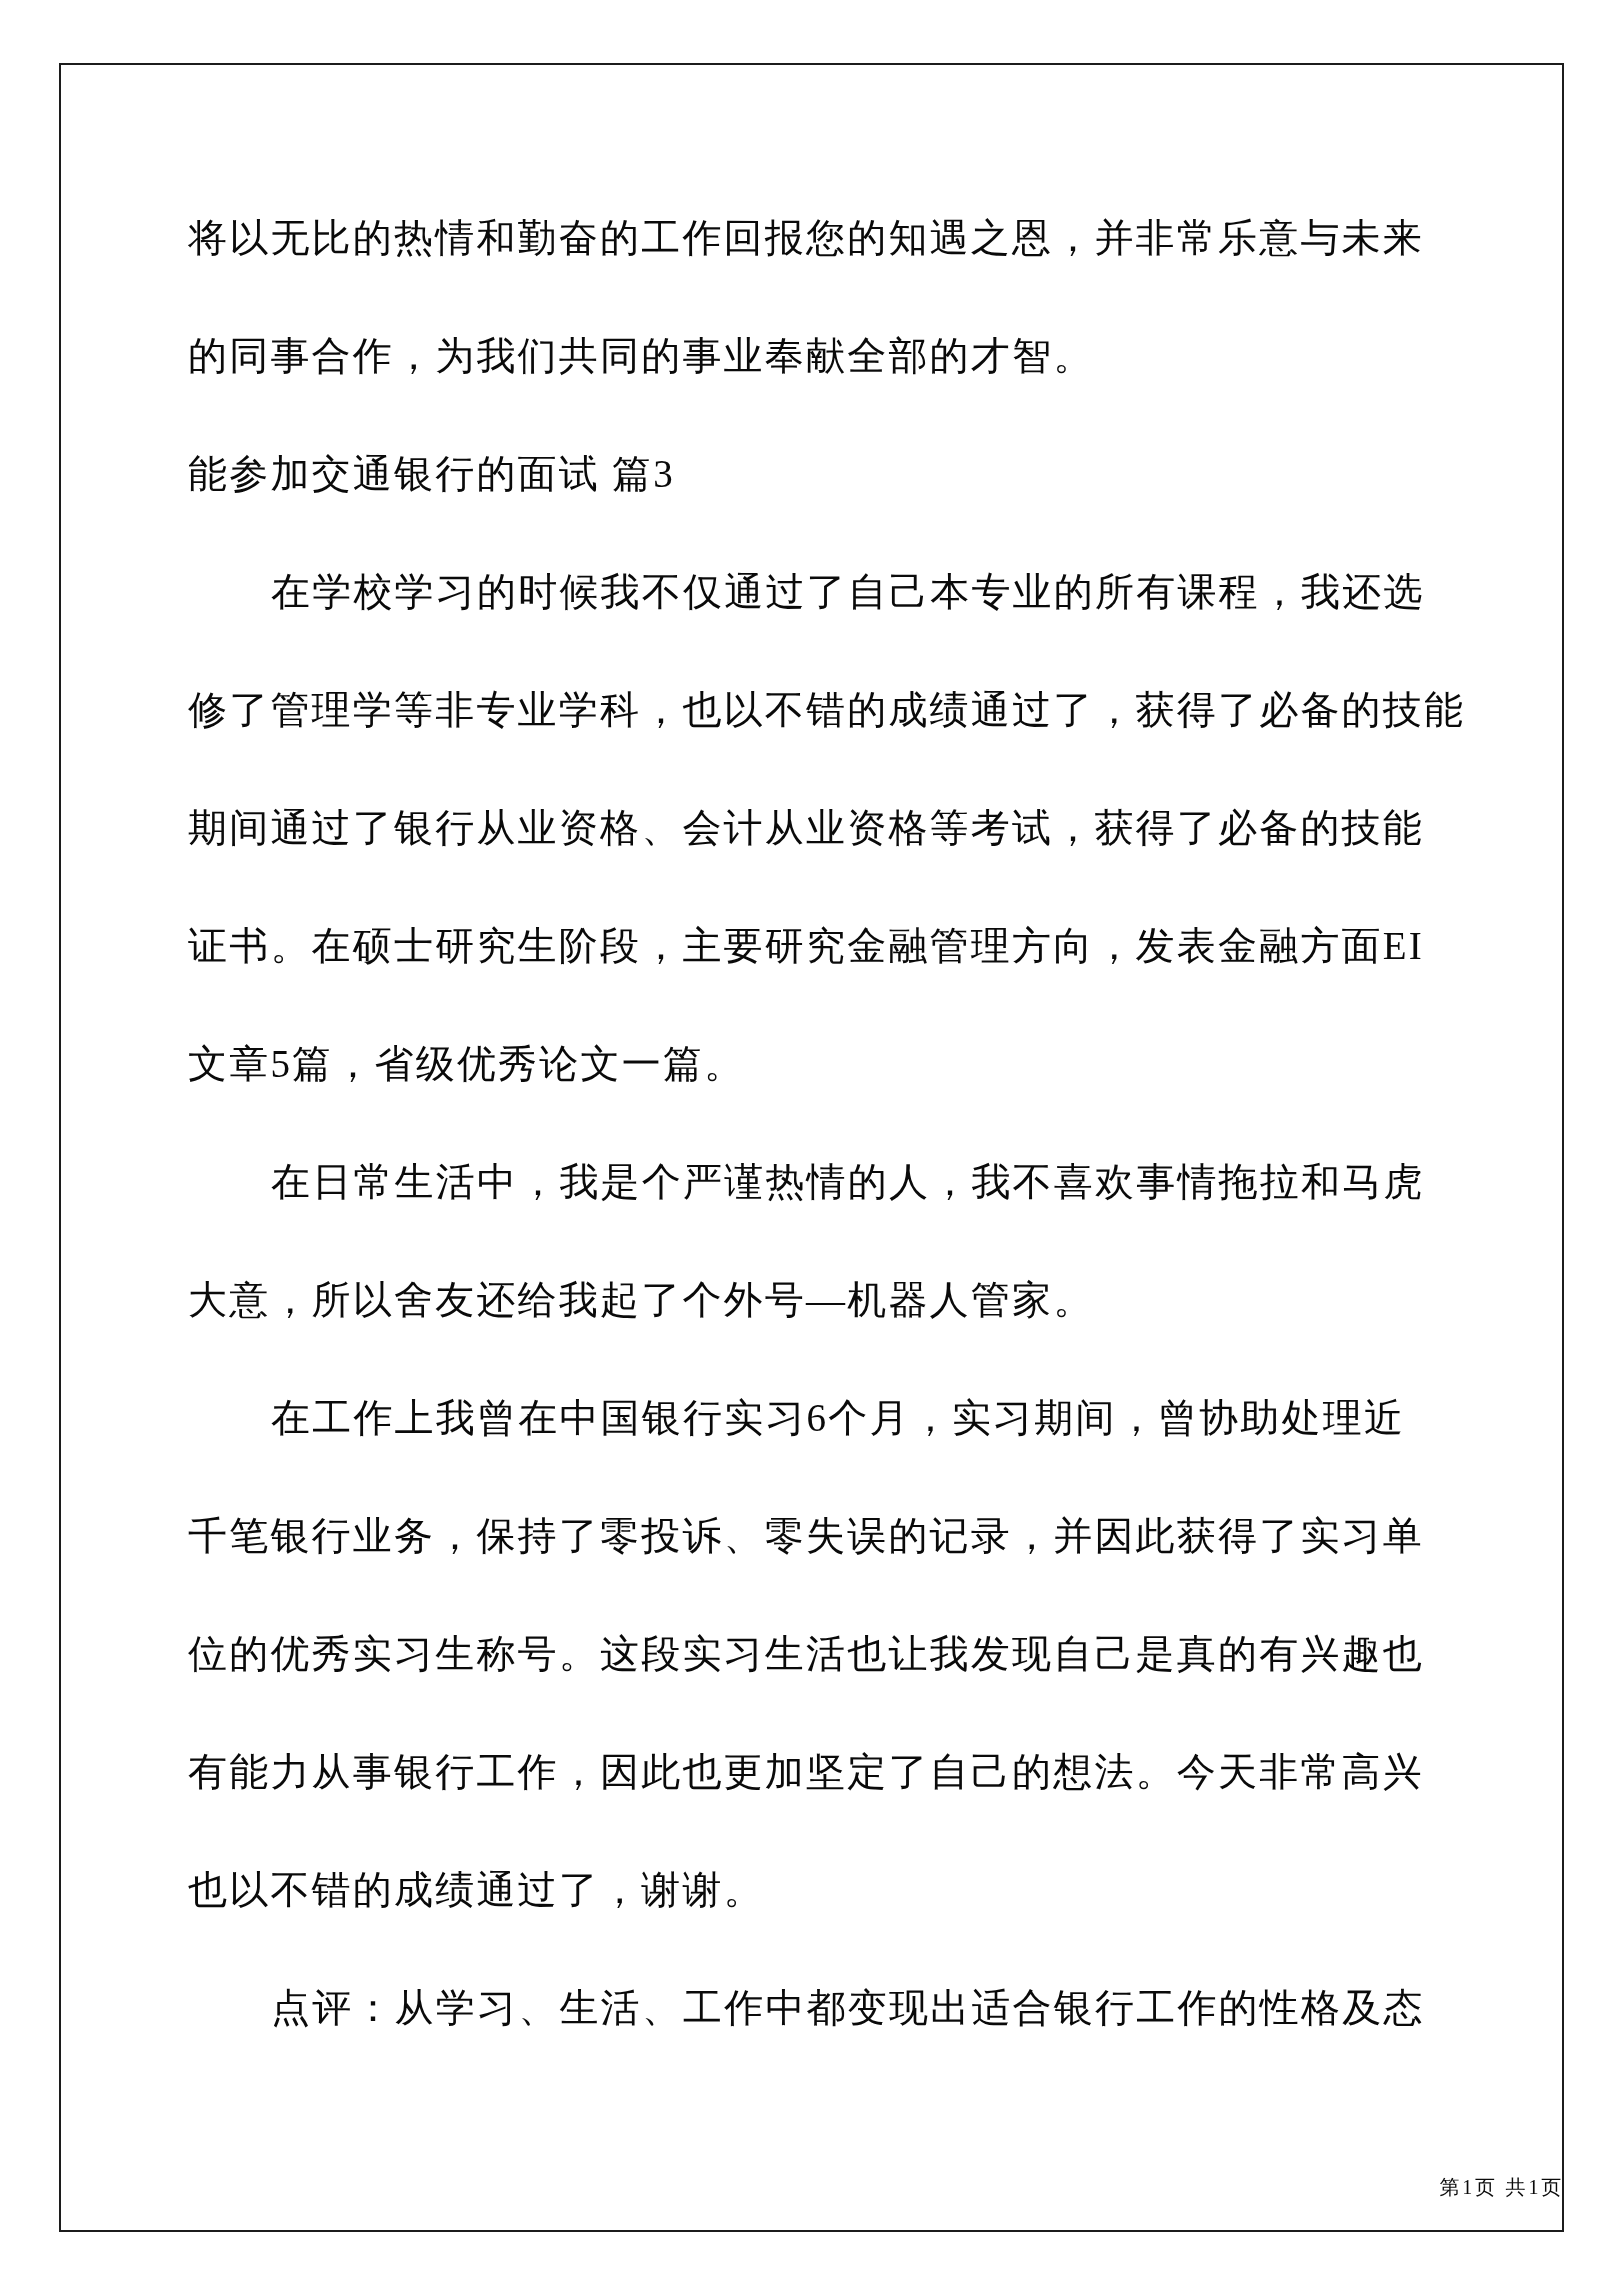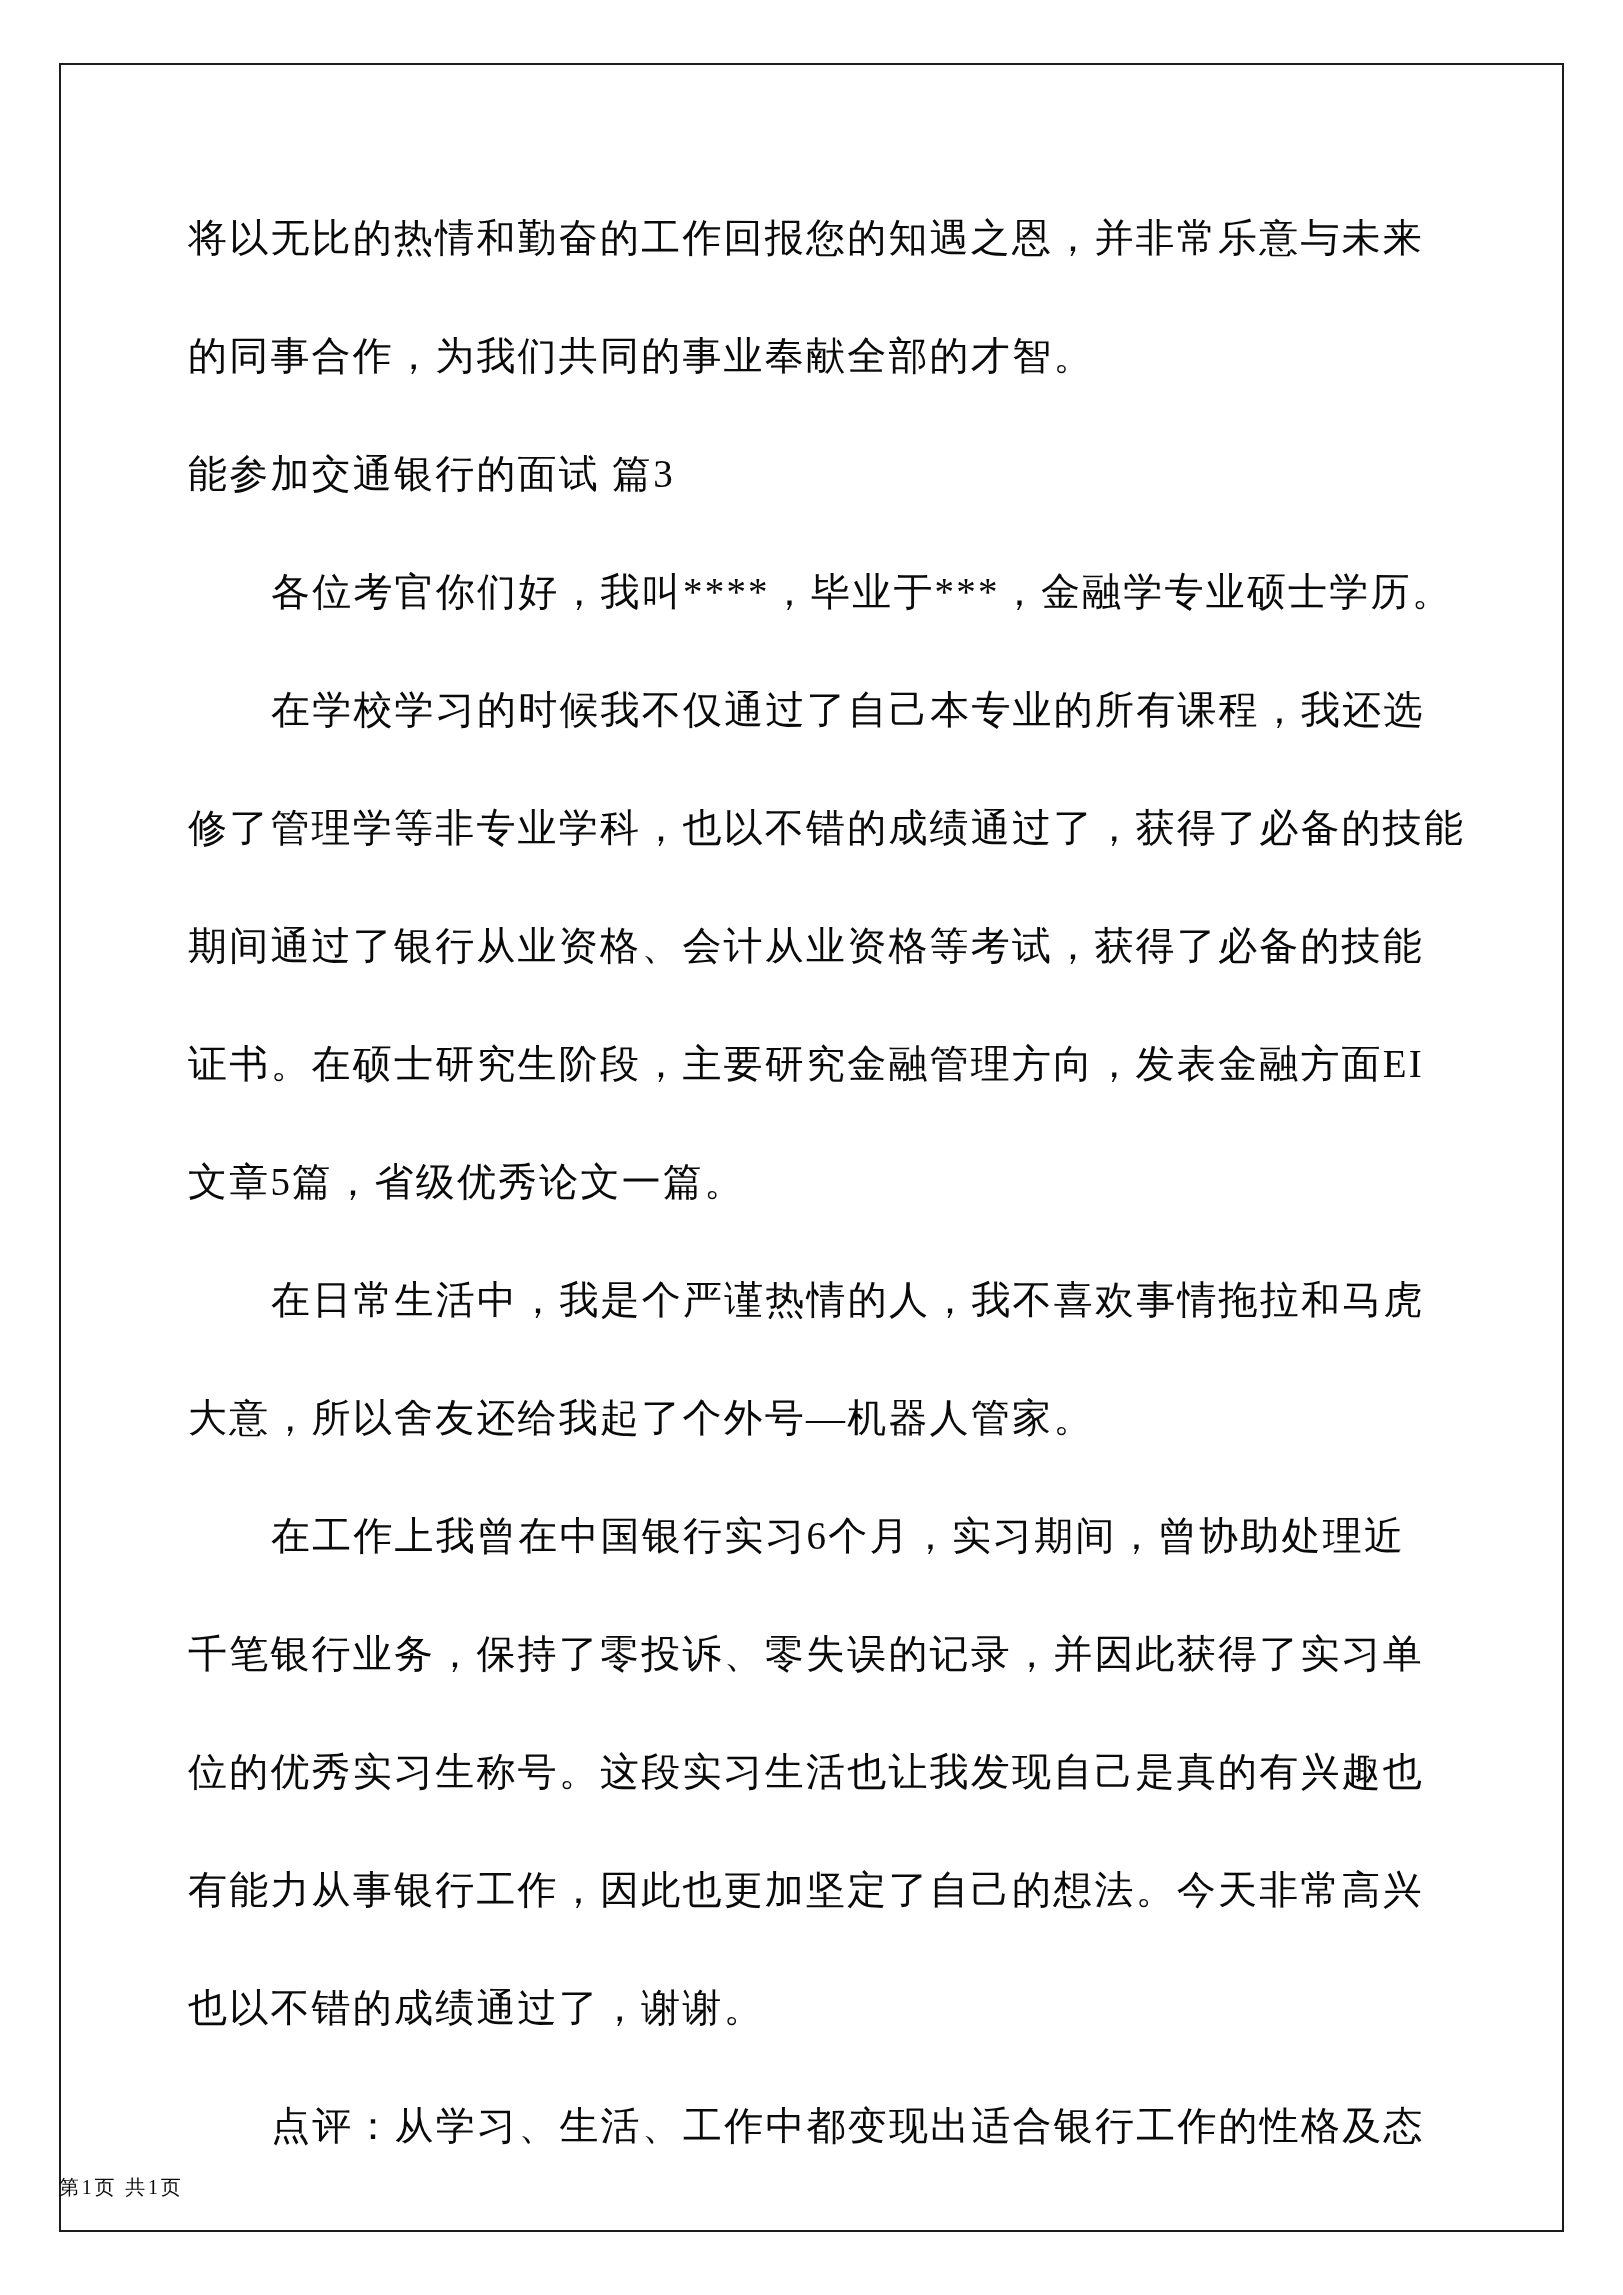--- a/index.html
+++ b/index.html
@@ -40,36 +40,35 @@
     color: #0a0a0a;
   }
   .line.indent {
     padding-left: 83px;
   }
   .footer {
     position: absolute;
     left: 59px;
     width: 1505px;
     top: 2174px;
-    text-align: left;
+    text-align: right;
     font-size: 20px;
     letter-spacing: 2.8px;
     color: #0a0a0a;
   }
 </style>
 </head>
 <body>
 
 <div class="page">
   <div class="page-border"></div>
   <div class="content">
       <div class="line">将以无比的热情和勤奋的工作回报您的知遇之恩，并非常乐意与未来</div>
       <div class="line">的同事合作，为我们共同的事业奉献全部的才智。</div>
       <div class="line">能参加交通银行的面试 篇3</div>
-      <div class="line indent">各位考官你们好，我叫****，毕业于***，金融学专业硕士学历。</div>
       <div class="line indent">在学校学习的时候我不仅通过了自己本专业的所有课程，我还选</div>
       <div class="line">修了管理学等非专业学科，也以不错的成绩通过了，获得了必备的技能</div>
       <div class="line">期间通过了银行从业资格、会计从业资格等考试，获得了必备的技能</div>
       <div class="line">证书。在硕士研究生阶段，主要研究金融管理方向，发表金融方面EI</div>
       <div class="line">文章5篇，省级优秀论文一篇。</div>
       <div class="line indent">在日常生活中，我是个严谨热情的人，我不喜欢事情拖拉和马虎</div>
       <div class="line">大意，所以舍友还给我起了个外号—机器人管家。</div>
       <div class="line indent">在工作上我曾在中国银行实习6个月，实习期间，曾协助处理近</div>
       <div class="line">千笔银行业务，保持了零投诉、零失误的记录，并因此获得了实习单</div>
       <div class="line">位的优秀实习生称号。这段实习生活也让我发现自己是真的有兴趣也</div>

